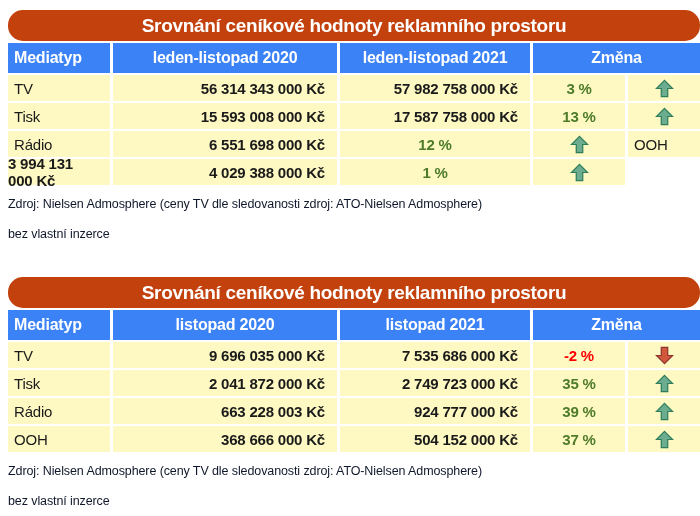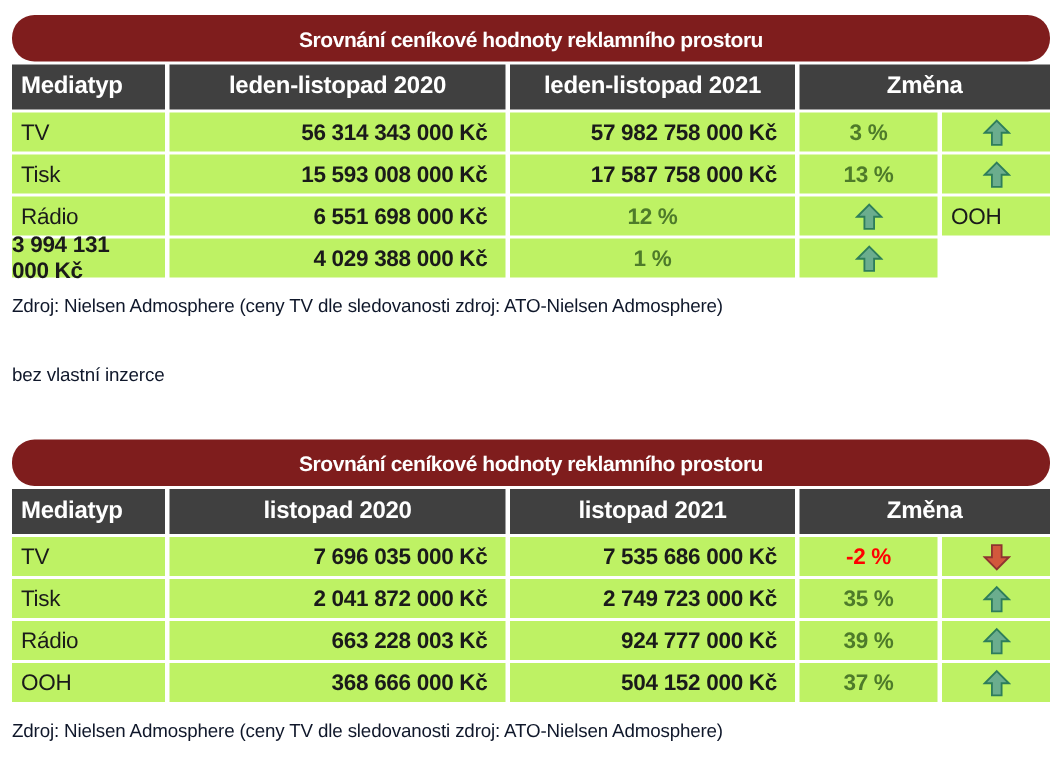--- a/index.html
+++ b/index.html
@@ -21,48 +21,48 @@
   .grid {
     display: grid;
     grid-template-columns: 102px 224px 190px 92px 72px;
     grid-template-rows: 31px 30px repeat(4, 26px);
     column-gap: 3px;
     row-gap: 2px;
     background: #ffffff;
   }
   .title {
     grid-column: 1 / span 5;
-    background: #7f1d1d;
+    background: #c2410c;
     color: #ffffff;
-    font-size: 14px;
+    font-size: 19px;
     font-weight: bold;
     letter-spacing: -0.3px;
     display: flex;
     align-items: center;
     justify-content: center;
     border-radius: 15px;
   }
   .th {
-    background: #404040;
+    background: #3b82f6;
     color: #ffffff;
     font-size: 16px;
     font-weight: bold;
     letter-spacing: -0.2px;
     display: flex;
     align-items: center;
     justify-content: center;
   }
   .th.first {
     justify-content: flex-start;
     padding-left: 6px;
   }
   .th.span2 { grid-column: 4 / span 2; }
 
   .td {
-    background: #bef264;
+    background: #fef9c3;
     color: #1a1a1a;
     font-size: 15px;
     letter-spacing: -0.2px;
     display: flex;
     align-items: center;
   }
   .td.name { padding-left: 6px; }
   .td.num  { justify-content: flex-end; padding-right: 12px; font-weight: bold; }
   .td.pct  { justify-content: center; font-weight: bold; }
   .td.arr  { justify-content: center; }
@@ -75,21 +75,21 @@
   .arr.trend-down svg         { transform: rotate(180deg); }
   .arr.trend-down svg polygon { fill: #D2583C; stroke: #8E3430; stroke-width: 1.3; }
 
   .note {
     margin: 0;
     color: #0f172a;
     font-size: 12.5px;
     letter-spacing: -0.1px;
   }
   .note.source { margin-top: 12px; }
-  .note.disclaimer { margin-top: 32px; }
+  .note.disclaimer { margin-top: 16px; }
 </style>
 </head>
 <body>
 
 <div class="sheet">
 
   <section class="table-block">
     <div class="grid">
       <div class="title">Srovnání ceníkové hodnoty reklamního prostoru</div>
 
@@ -145,21 +145,21 @@
   <section class="table-block">
     <div class="grid">
       <div class="title">Srovnání ceníkové hodnoty reklamního prostoru</div>
 
       <div class="th first">Mediatyp</div>
       <div class="th">listopad 2020</div>
       <div class="th">listopad 2021</div>
       <div class="th span2">Změna</div>
 
       <div class="td name">TV</div>
-      <div class="td num">7 696 035 000 Kč</div>
+      <div class="td num">9 696 035 000 Kč</div>
       <div class="td num">7 535 686 000 Kč</div>
       <div class="td pct trend-down">-2 %</div>
       <div class="td arr trend-down">
           <svg viewBox="0 0 20 20">
             <polygon points="10,1.5 18.5,10 13.4,10 13.4,18.5 6.6,18.5 6.6,10 1.5,10"></polygon>
           </svg>
         </div>
 
       <div class="td name">Tisk</div>
       <div class="td num">2 041 872 000 Kč</div>

